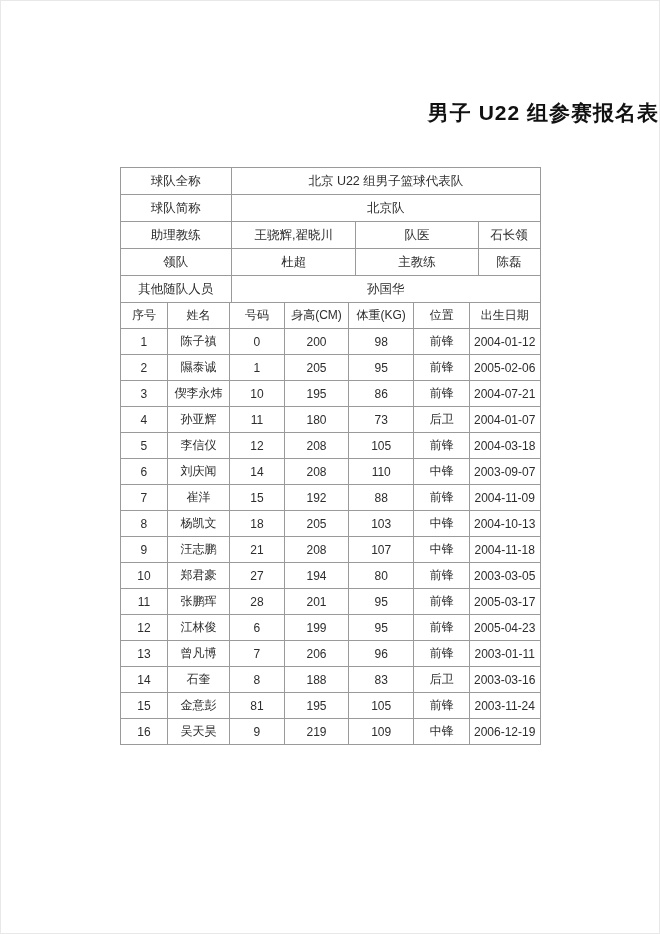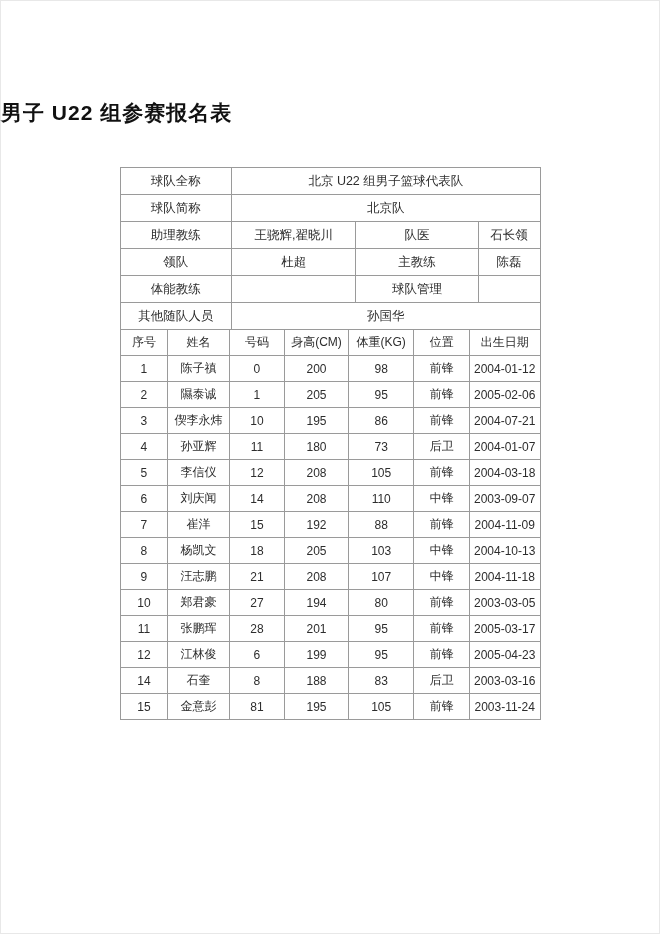--- a/index.html
+++ b/index.html
@@ -2,21 +2,21 @@
 <html><head>
 <meta charset="utf-8">
 <style>
   html,body{margin:0;padding:0;background:#ffffff;}
   body{width:660px;height:934px;overflow:hidden;font-family:"Liberation Sans",sans-serif;}
   .page{
     width:660px;height:934px;box-sizing:border-box;background:#ffffff;
     border:1px solid #e8e8e8;padding-top:97px;
   }
   .doc-title{
-    margin:0;text-align:left;font-size:21px;font-weight:bold;color:#111111;
+    margin:0;text-align:right;font-size:21px;font-weight:bold;color:#111111;
     letter-spacing:1px;line-height:30px;font-family:"Liberation Sans",sans-serif;
   }
   .tables{width:421px;margin:39px auto 2px auto;}
   table{
     border-collapse:collapse;width:100%;table-layout:fixed;
     color:#2d2d2d;
   }
   td,th{
     border:1px solid #9a9a9a;text-align:center;vertical-align:middle;
     padding:0 2px;font-weight:normal;overflow:hidden;white-space:nowrap;
@@ -55,26 +55,20 @@
             <td>助理教练</td>
             <td>王骁辉,翟晓川</td>
             <td>队医</td>
             <td>石长领</td>
           </tr>
           <tr>
             <td>领队</td>
             <td>杜超</td>
             <td>主教练</td>
             <td>陈磊</td>
-          </tr>
-          <tr>
-            <td>体能教练</td>
-            <td></td>
-            <td>球队管理</td>
-            <td></td>
           </tr>
           <tr>
             <td>其他随队人员</td>
             <td colspan="3">孙国华</td>
           </tr>
         </tbody>
     </table>
 
     <table class="player-table">
       <colgroup>
@@ -200,34 +194,52 @@
           <tr>
             <td>12</td>
             <td>江林俊</td>
             <td>6</td>
             <td>199</td>
             <td>95</td>
             <td>前锋</td>
             <td>2005-04-23</td>
           </tr>
           <tr>
+            <td>13</td>
+            <td>曾凡博</td>
+            <td>7</td>
+            <td>206</td>
+            <td>96</td>
+            <td>前锋</td>
+            <td>2003-01-11</td>
+          </tr>
+          <tr>
             <td>14</td>
             <td>石奎</td>
             <td>8</td>
             <td>188</td>
             <td>83</td>
             <td>后卫</td>
             <td>2003-03-16</td>
           </tr>
           <tr>
             <td>15</td>
             <td>金意彭</td>
             <td>81</td>
             <td>195</td>
             <td>105</td>
             <td>前锋</td>
             <td>2003-11-24</td>
           </tr>
+          <tr>
+            <td>16</td>
+            <td>吴天昊</td>
+            <td>9</td>
+            <td>219</td>
+            <td>109</td>
+            <td>中锋</td>
+            <td>2006-12-19</td>
+          </tr>
         </tbody>
     </table>
 
   </div>
 </div>
 
 </body></html>

